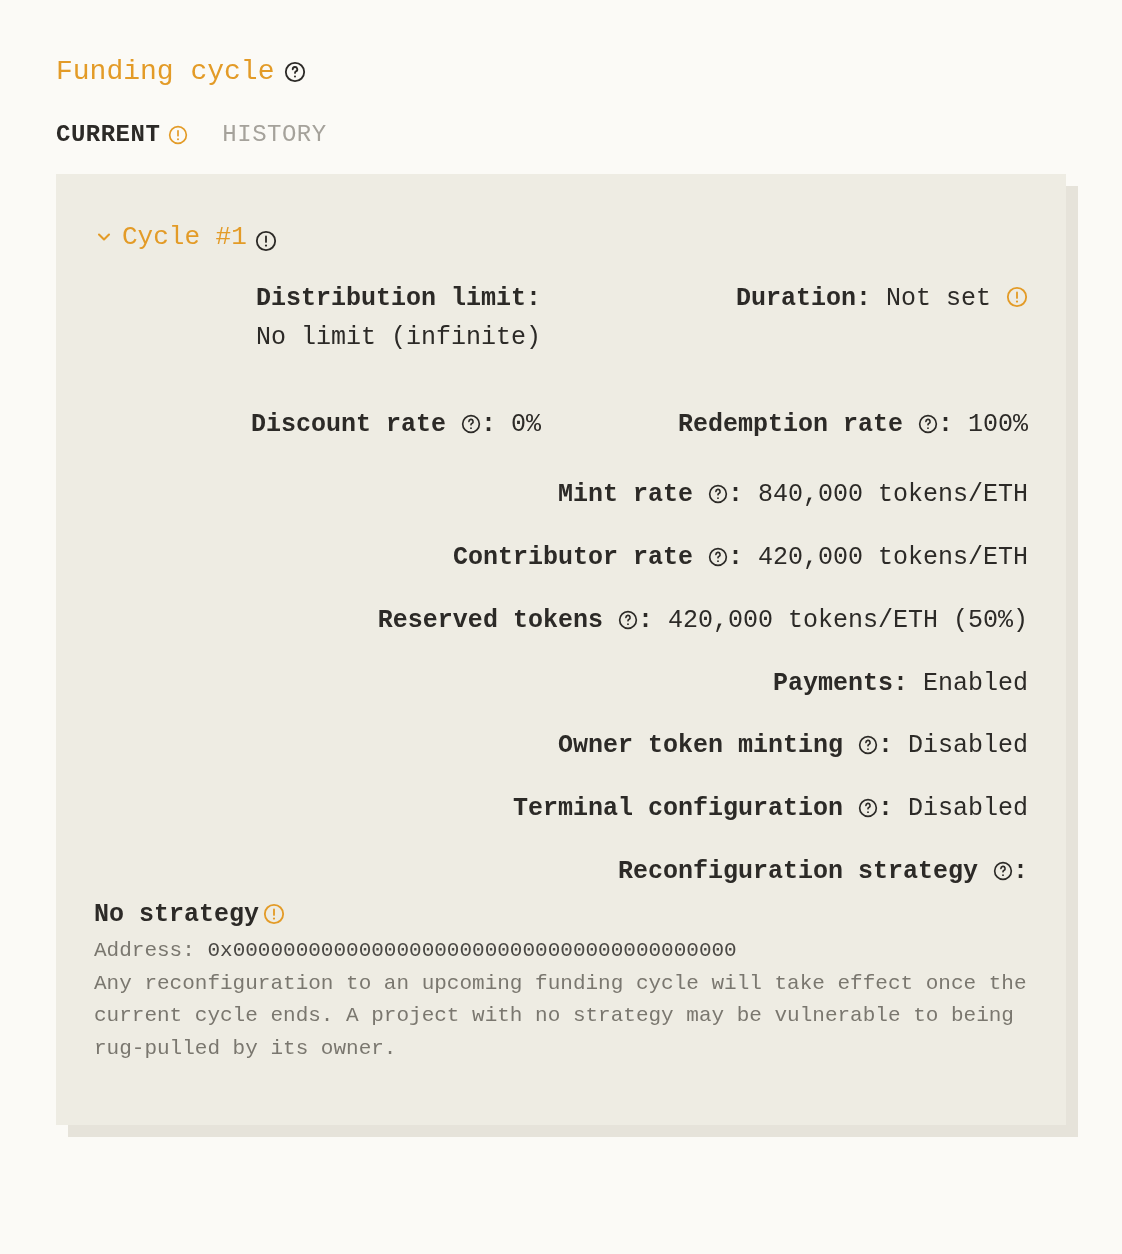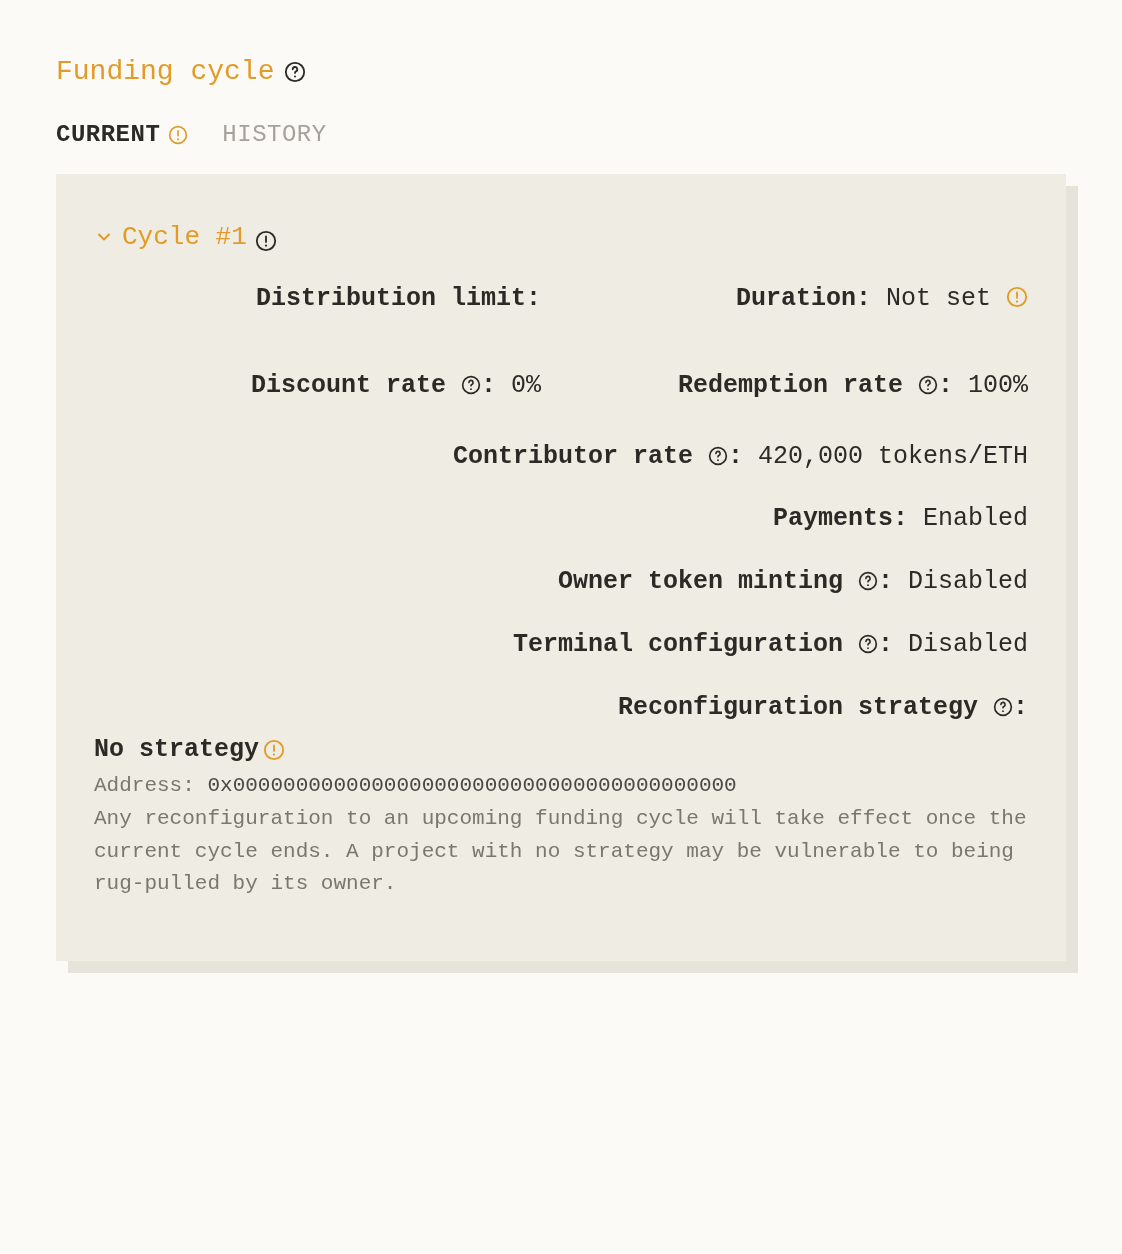--- a/index.html
+++ b/index.html
@@ -151,20 +151,21 @@
         <circle cx="12" cy="17" r="1.2" fill="#2c2a27" stroke="none"></circle>
       </svg>
     </span>
   </div>
 
   
   <div class="row2">
     <div class="col">
       <div class="field">
         <span class="label">Distribution limit</span><span class="colon">:</span><br>
+        <span class="value">No limit (infinite)</span>
       </div>
     </div>
     <div class="col">
       <div class="field">
         <span class="label">Duration</span><span class="colon">: </span>
         <span class="value">Not set</span>
         <span class="warn-icon">
           <svg width="22" height="22" viewBox="0 0 24 24" fill="none" stroke="#e39b27" stroke-width="2">
             <circle cx="12" cy="12" r="10"></circle>
             <line x1="12" y1="7" x2="12" y2="13" stroke-linecap="round"></line>
@@ -199,35 +200,57 @@
             <path d="M9.5 9a2.5 2.5 0 1 1 3.5 2.3c-.8.4-1 .9-1 1.7" stroke-linecap="round"></path>
             <circle cx="12" cy="17" r="1.1" fill="#2c2a27" stroke="none"></circle>
           </svg>
         </span><span class="colon">: </span>
         <span class="value">100%</span>
       </div>
     </div>
   </div>
 
   
+  <div class="field">
+    <span class="label">Mint rate</span>
+    <span class="help-icon">
+      <svg width="20" height="20" viewBox="0 0 24 24" fill="none" stroke="#2c2a27" stroke-width="2">
+        <circle cx="12" cy="12" r="10"></circle>
+        <path d="M9.5 9a2.5 2.5 0 1 1 3.5 2.3c-.8.4-1 .9-1 1.7" stroke-linecap="round"></path>
+        <circle cx="12" cy="17" r="1.1" fill="#2c2a27" stroke="none"></circle>
+      </svg>
+    </span><span class="colon">: </span>
+    <span class="value">840,000 tokens/ETH</span>
+  </div>
 
   
   <div class="field">
     <span class="label">Contributor rate</span>
     <span class="help-icon">
       <svg width="20" height="20" viewBox="0 0 24 24" fill="none" stroke="#2c2a27" stroke-width="2">
         <circle cx="12" cy="12" r="10"></circle>
         <path d="M9.5 9a2.5 2.5 0 1 1 3.5 2.3c-.8.4-1 .9-1 1.7" stroke-linecap="round"></path>
         <circle cx="12" cy="17" r="1.1" fill="#2c2a27" stroke="none"></circle>
       </svg>
     </span><span class="colon">: </span>
     <span class="value">420,000 tokens/ETH</span>
   </div>
 
   
+  <div class="field">
+    <span class="label">Reserved tokens</span>
+    <span class="help-icon">
+      <svg width="20" height="20" viewBox="0 0 24 24" fill="none" stroke="#2c2a27" stroke-width="2">
+        <circle cx="12" cy="12" r="10"></circle>
+        <path d="M9.5 9a2.5 2.5 0 1 1 3.5 2.3c-.8.4-1 .9-1 1.7" stroke-linecap="round"></path>
+        <circle cx="12" cy="17" r="1.1" fill="#2c2a27" stroke="none"></circle>
+      </svg>
+    </span><span class="colon">: </span>
+    <span class="value">420,000 tokens/ETH (50%)</span>
+  </div>
 
   
   <div class="field">
     <span class="label">Payments</span><span class="colon">: </span>
     <span class="value">Enabled</span>
   </div>
 
   
   <div class="field">
     <span class="label">Owner token minting</span>

